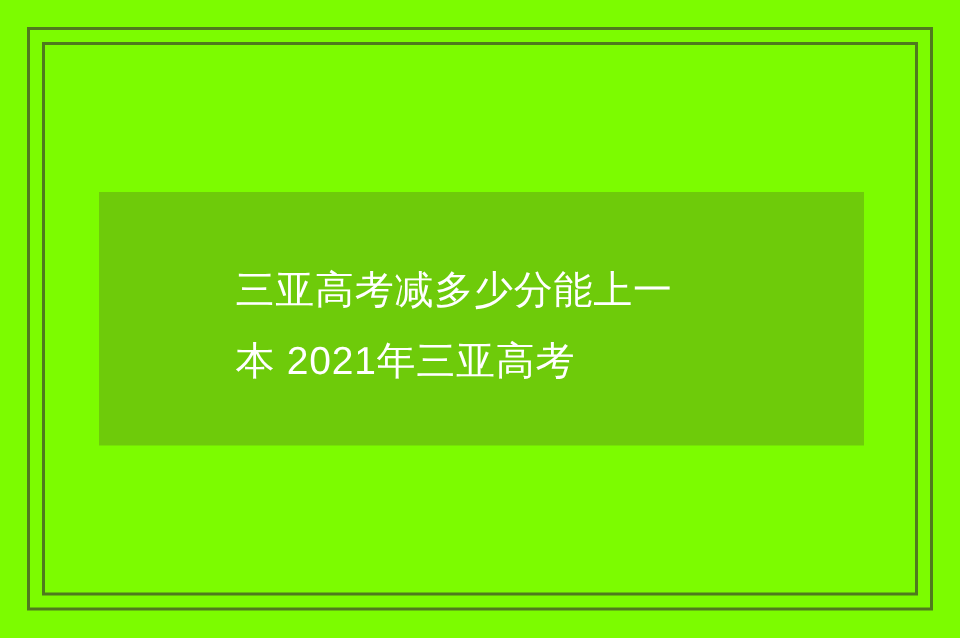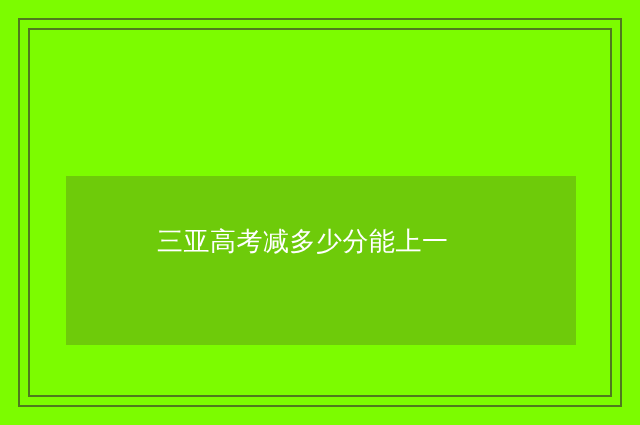--- a/index.html
+++ b/index.html
@@ -42,21 +42,20 @@
     pointer-events: none;
   }
   
   .content-panel {
     position: absolute;
     left: 66px;
     top: 128px;
     width: 510px;
     height: 169px;
     background: #6ecb0a;
-    margin-top: 48px;
   }
   .title-block {
     position: absolute;
     left: 91px;
     top: 42px;
     width: 400px;
   }
   .title-line {
     color: #ffffff;
     font-size: 26px;
@@ -70,16 +69,17 @@
 <body>
 
 <div class="banner">
 
   <div class="frame-outer"></div>
   <div class="frame-inner"></div>
 
   <div class="content-panel">
     <div class="title-block">
       <div class="title-line">三亚高考减多少分能上一</div>
+      <div class="title-line">本 2021年三亚高考</div>
     </div>
   </div>
 
 </div>
 
 </body></html>

